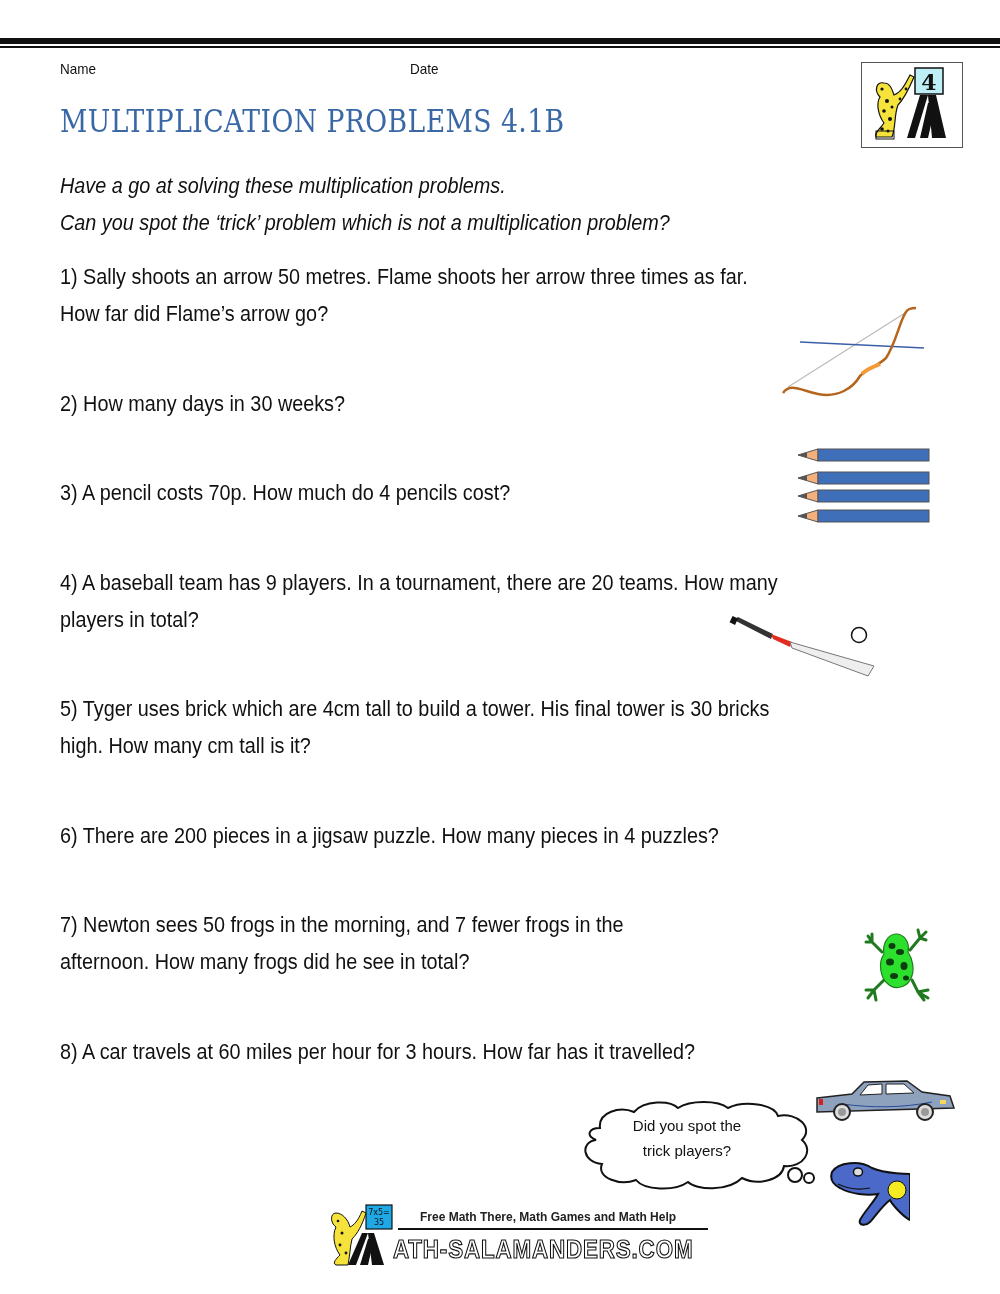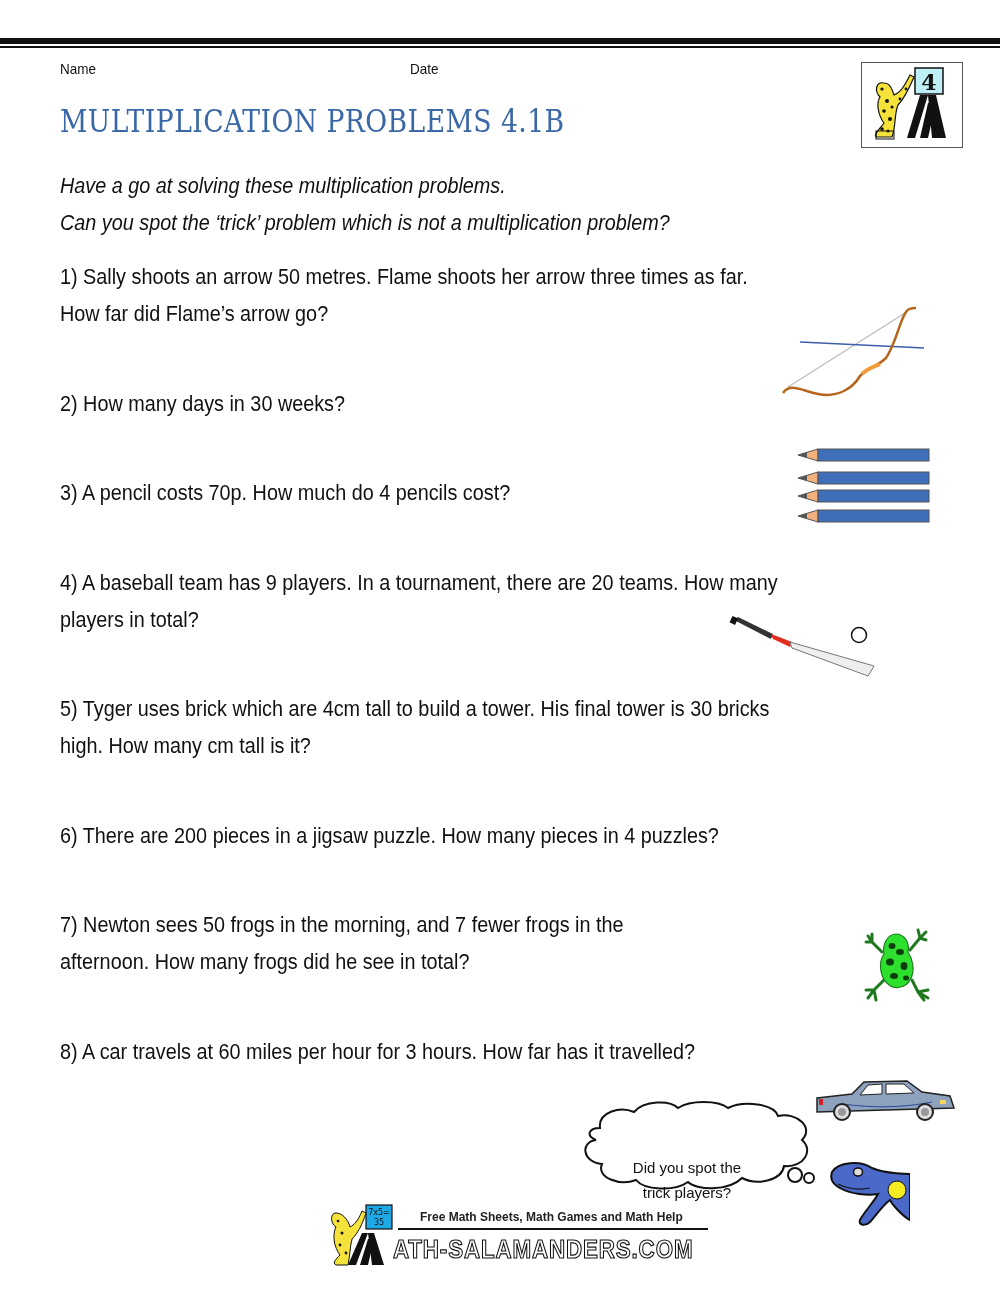--- a/index.html
+++ b/index.html
@@ -5,21 +5,21 @@
     html, body { margin: 0; padding: 0; background: #ffffff; }
     body { width: 1000px; height: 1294px; position: relative; overflow: hidden; font-family: "Liberation Sans", sans-serif; color: #111; }
     .rule-thick { position: absolute; left: 0; top: 38px; width: 1000px; height: 6px; background: #111; }
     .rule-thin { position: absolute; left: 0; top: 46px; width: 1000px; height: 2px; background: #111; }
     .field-label { position: absolute; top: 60px; font-size: 15px; transform: scaleX(0.9); transform-origin: left; }
     .title { position: absolute; left: 60px; top: 103px; font-family: "DejaVu Serif", serif; font-size: 31px; color: #3a68a6; letter-spacing: 0.5px; transform: scaleX(0.86); transform-origin: left; white-space: nowrap; }
     .logo-box { position: absolute; left: 861px; top: 62px; width: 100px; height: 84px; border: 1px solid #555; background: #fff; }
     .intro { position: absolute; left: 60px; font-style: italic; font-size: 22px; white-space: nowrap; transform: scaleX(0.9); transform-origin: left; }
     .problem { position: absolute; left: 60px; font-size: 22px; line-height: 37px; white-space: pre-line; transform: scaleX(0.9); transform-origin: left; width: 960px; }
     .pic { position: absolute; }
-    .bubble-text { position: absolute; left: 612px; top: 1113px; width: 150px; text-align: center; font-size: 15px; line-height: 25px; margin-top: 42px; }
+    .bubble-text { position: absolute; left: 612px; top: 1113px; width: 150px; text-align: center; font-size: 15px; line-height: 25px; }
     .footer-tagline { position: absolute; left: 420px; top: 1210px; font-size: 12px; font-weight: bold; color: #222; white-space: nowrap; }
     .footer-line { position: absolute; left: 398px; top: 1228px; width: 310px; height: 2px; background: #111; }
     .footer-site { position: absolute; left: 393px; top: 1234px; font-size: 26px; font-weight: bold; letter-spacing: 1px; color: #fff; -webkit-text-stroke: 1.2px #111; white-space: nowrap; transform: scaleX(0.86); transform-origin: left; }
   </style>
 </head>
 <body>
 
 <div class="rule-thick"></div>
 <div class="rule-thin"></div>
 
@@ -155,15 +155,15 @@
   <text x="53" y="22" text-anchor="middle" font-size="8" font-family="DejaVu Sans, sans-serif" fill="#111">35</text>
   <path d="M10,10 C4,10 4,20 10,24 C6,32 8,44 14,52 C10,56 6,60 10,62 L22,62 C24,52 24,44 26,36 C32,30 36,22 40,10 L36,8 C32,18 28,22 24,24 C22,16 16,10 10,10 Z" fill="#f5e23a" stroke="#111" stroke-width="1"></path>
   <circle cx="12" cy="18" r="1.3" fill="#111"></circle>
     <circle cx="16" cy="30" r="1.5" fill="#111"></circle>
     <circle cx="14" cy="42" r="1.4" fill="#111"></circle>
     <circle cx="20" cy="50" r="1.4" fill="#111"></circle>
   <polygon points="22,62 36,30 42,30 30,62" fill="#111"></polygon>
   <polygon points="34,62 42,36 48,36 42,62" fill="#111"></polygon>
   <polygon points="46,62 42,30 48,30 58,62" fill="#111"></polygon>
 </svg>
-<div class="footer-tagline">Free Math Sheets, Math Games and Math Help</div>
+<div class="footer-tagline">Free Math There, Math Games and Math Help</div>
 <div class="footer-line"></div>
 <div class="footer-site">ATH-SALAMANDERS.COM</div>
 
 </body></html>

